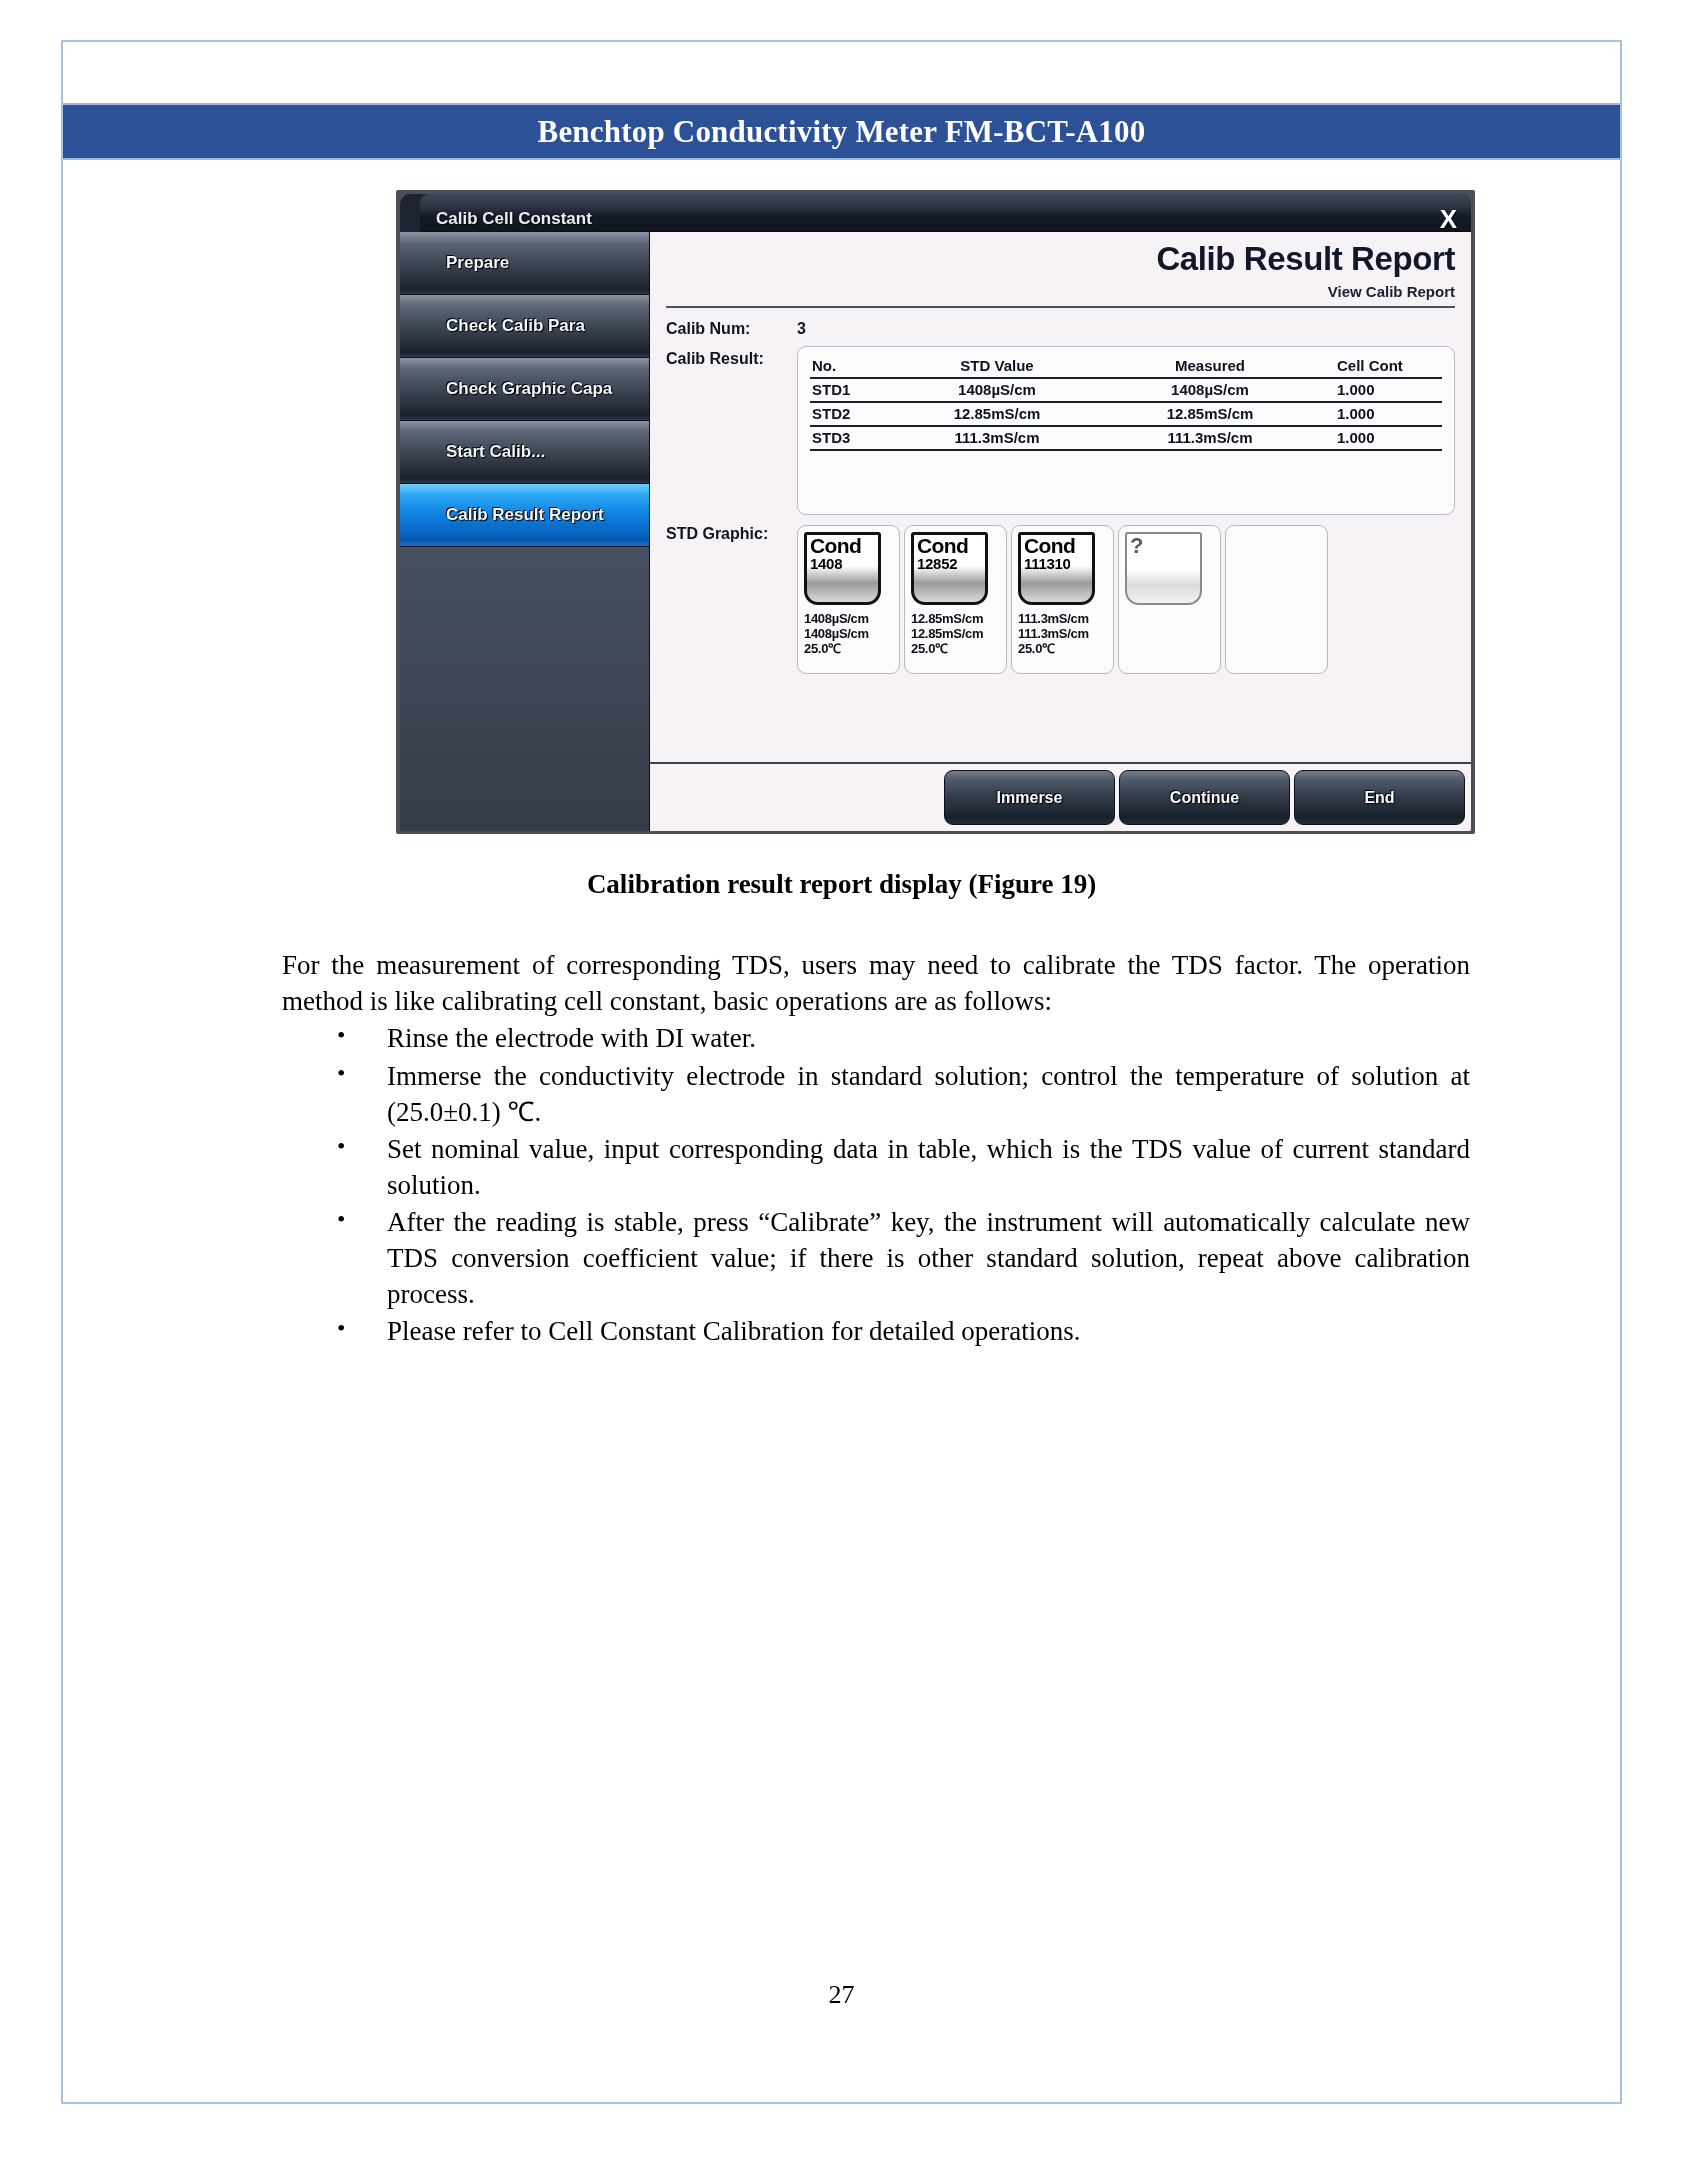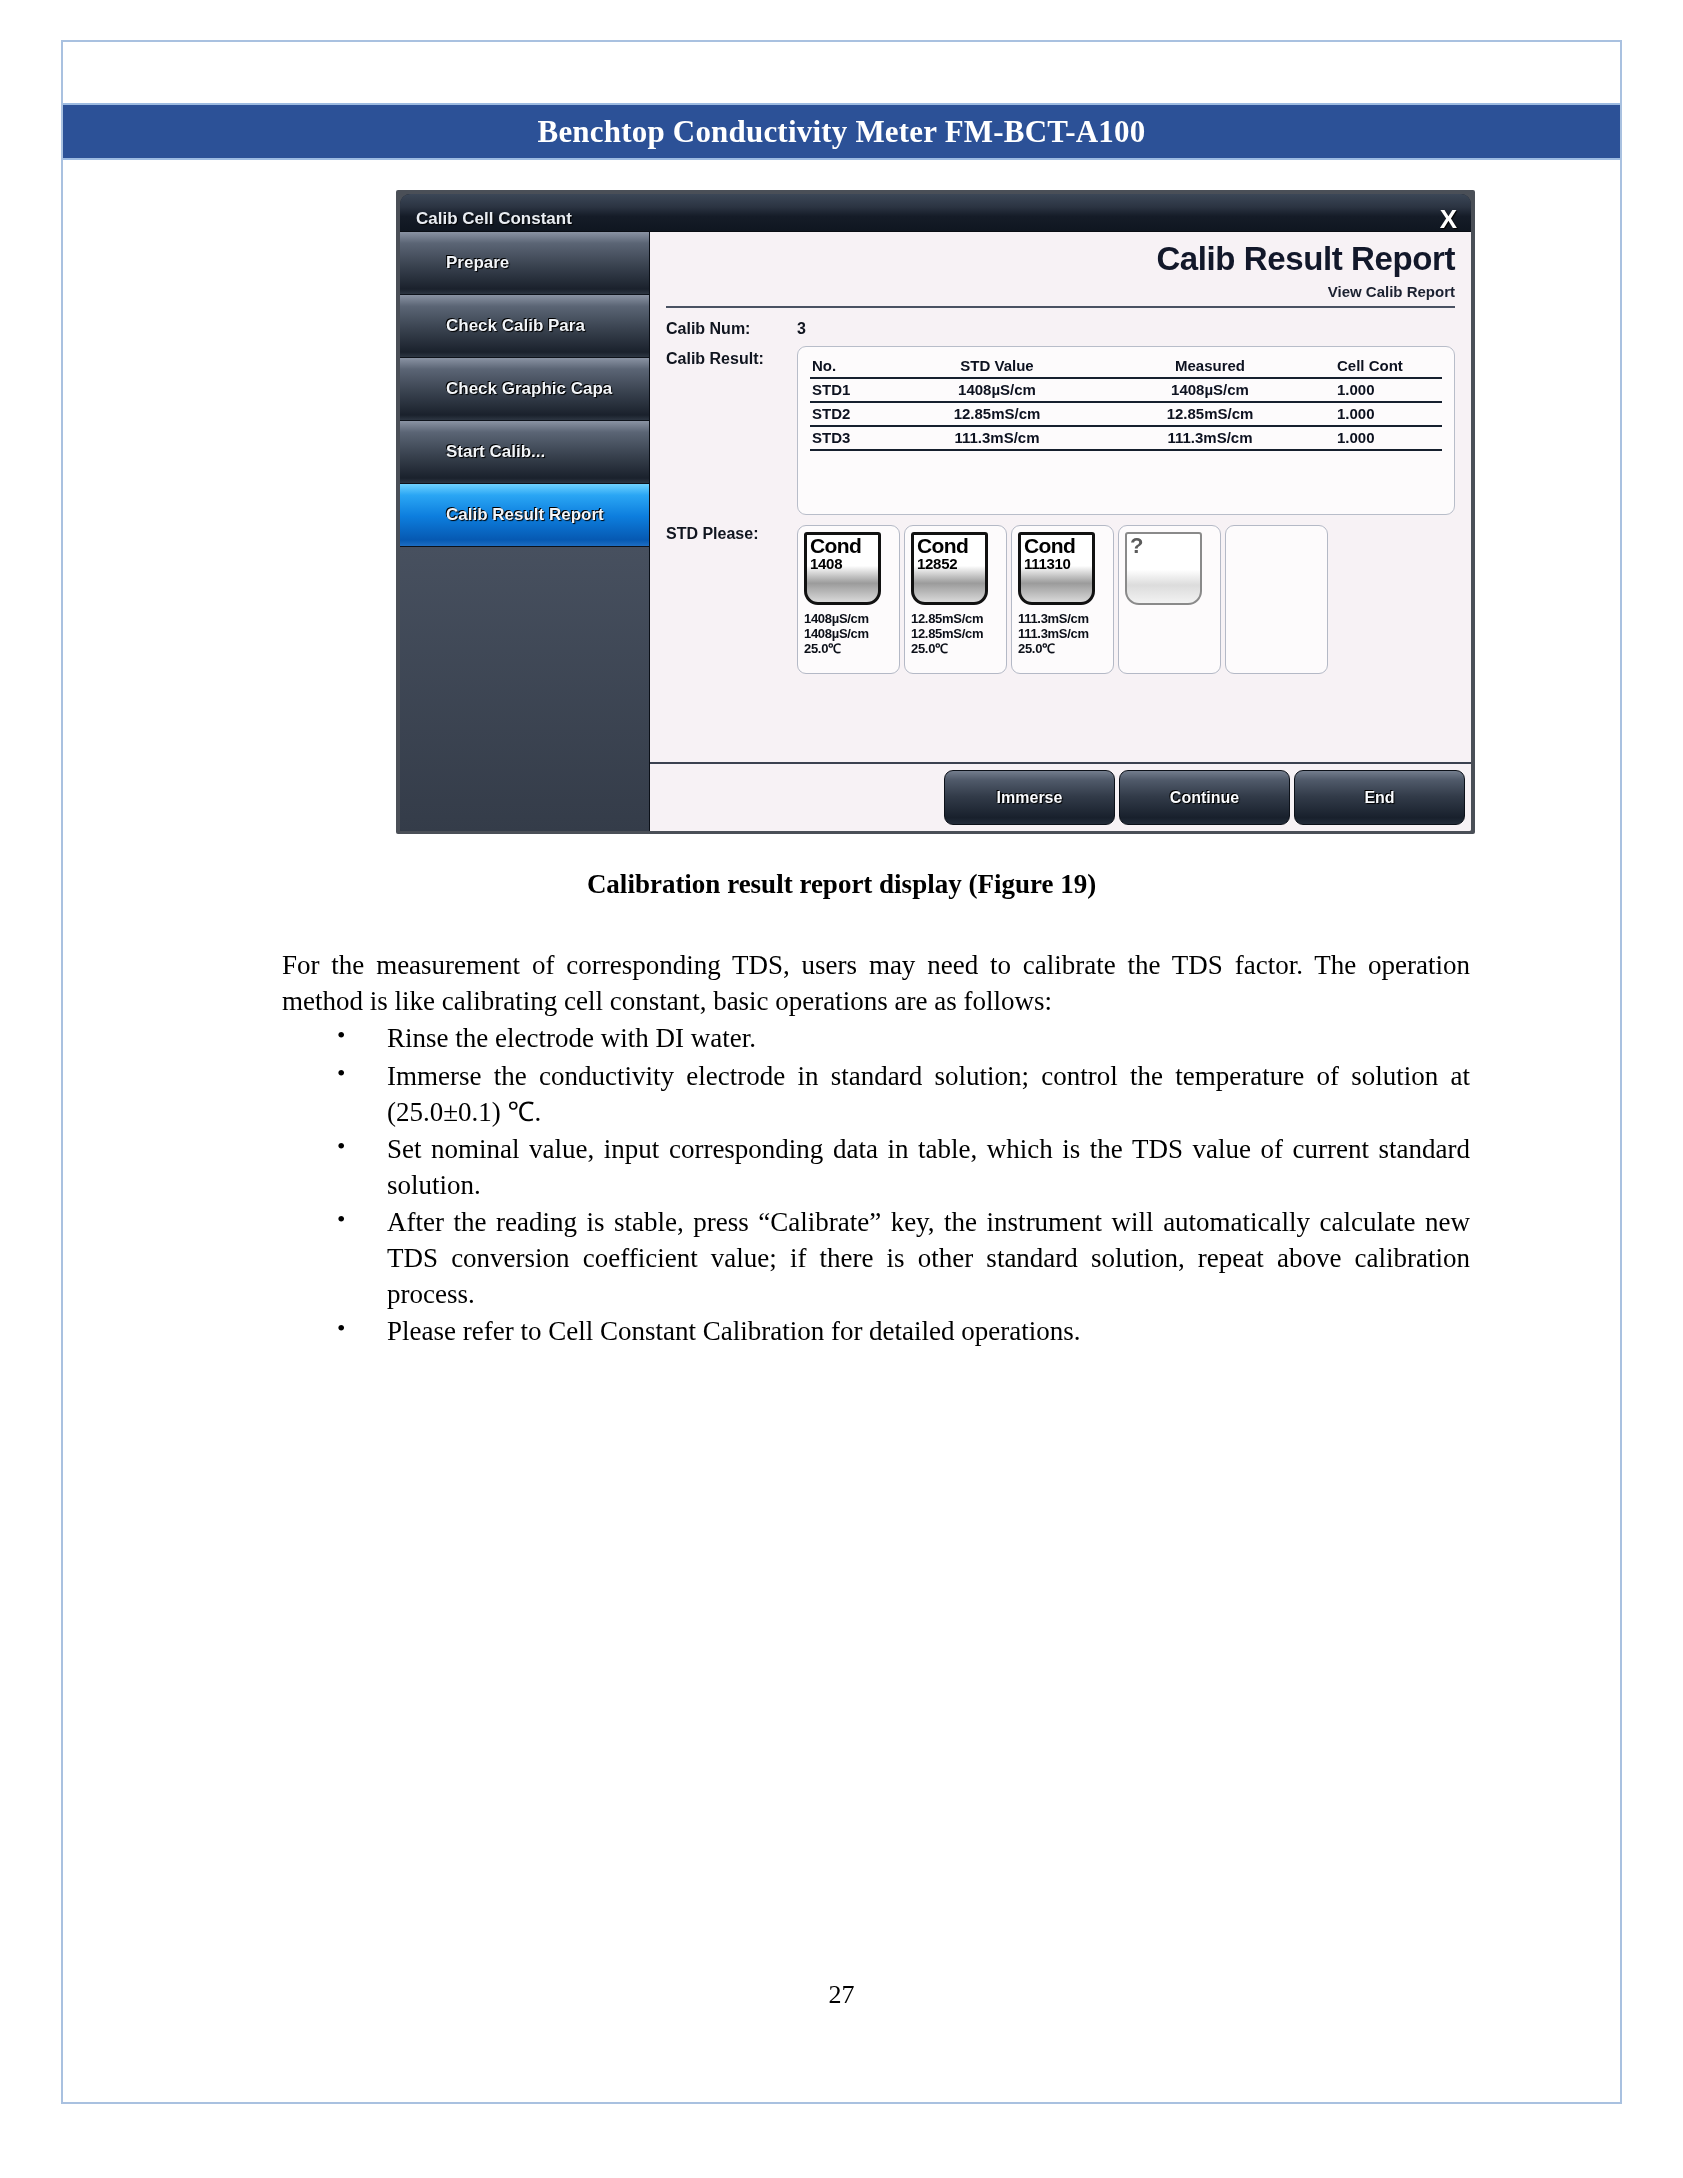--- a/index.html
+++ b/index.html
@@ -57,20 +57,21 @@
 
   
   .titlebar {
     height: 38px;
     background: linear-gradient(to bottom, #3c4757 0%, #2b3442 35%, #151c28 60%, #0f1620 100%);
     border-radius: 9px 9px 0 0;
     display: flex; align-items: center;
     padding: 12px 14px 0 16px;
     position: relative;
     border-bottom: 1px solid #0a0e14;
+    margin-left: 20px;
   }
   .titlebar .tb-text {
     color: #e9edf3; font-size: 17px; font-weight: bold;
     text-shadow: 1px 1px 1px #000;
   }
   .titlebar .tb-close {
     margin-left: auto;
     color: #fff; font-size: 26px; font-weight: bold;
     line-height: 1; text-shadow: 1px 1px 1px #000;
     cursor: pointer;
@@ -364,21 +365,21 @@
                     <td>111.3mS/cm</td>
                     <td>1.000</td>
                   </tr>
                 </tbody>
               </table>
               <div class="table-pad"></div>
             </div>
           </div>
 
           <div class="buffers-row">
-            <div class="field-label">STD Please:</div>
+            <div class="field-label">STD Graphic:</div>
             <div class="buffers-strip">
 
               <div class="buf-card">
                 <div class="beaker">
                   <div class="cond">Cond</div>
                   <div class="num">1408</div>
                 </div>
                 <div class="buf-lines">
                   <div>1408µS/cm</div>
                   <div>1408µS/cm</div>

